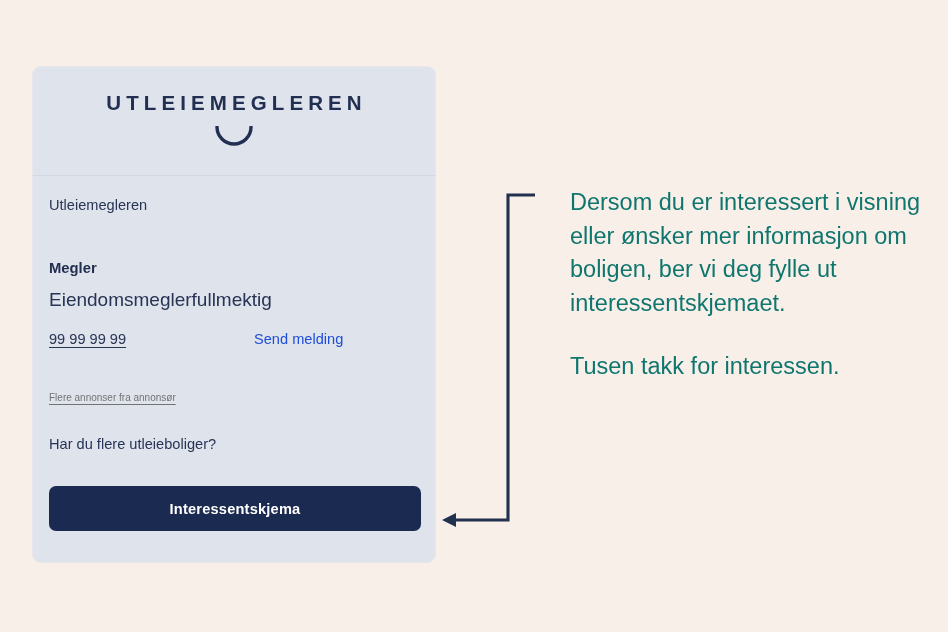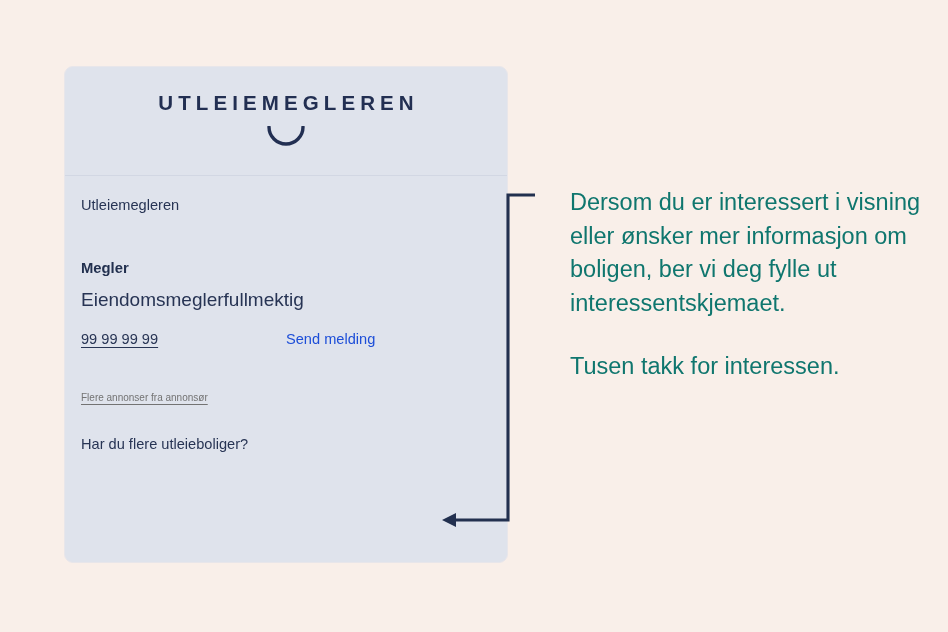--- a/index.html
+++ b/index.html
@@ -11,23 +11,23 @@
     height: 632px;
     background: #f9efe9;
     font-family: "Liberation Sans", sans-serif;
     overflow: hidden;
     position: relative;
   }
 
   
   #agent-card {
     position: absolute;
-    left: 64px;
+    left: 32px;
     top: 66px;
-    width: 444px;
+    width: 404px;
     height: 497px;
     background: #dfe3ec;
     border: 1px solid #e8e6ea;
     border-radius: 9px;
     box-sizing: border-box;
     overflow: hidden;
   }
 
   #card-header {
     height: 109px;
@@ -191,20 +191,21 @@
       <span id="send-message-link">Send melding</span>
     </div>
 
     <div>
       <span id="more-ads-link">Flere annonser fra annonsør</span>
     </div>
 
 
     <div id="multiple-homes-link" class="body-text">Har du flere utleieboliger?</div>
 
+    <button id="interest-form-button">Interessentskjema</button>
 
   </div>
 </div>
 
 <svg id="callout-connector" viewBox="0 0 110 345">
 
   <path d="M95 10 L68 10 L68 335 L11 335" fill="none" stroke="#22304f" stroke-width="3.1" stroke-linejoin="miter"></path>
 
   <path d="M2 335 L16 328 L16 342 Z" fill="#22304f"></path>
 </svg>

